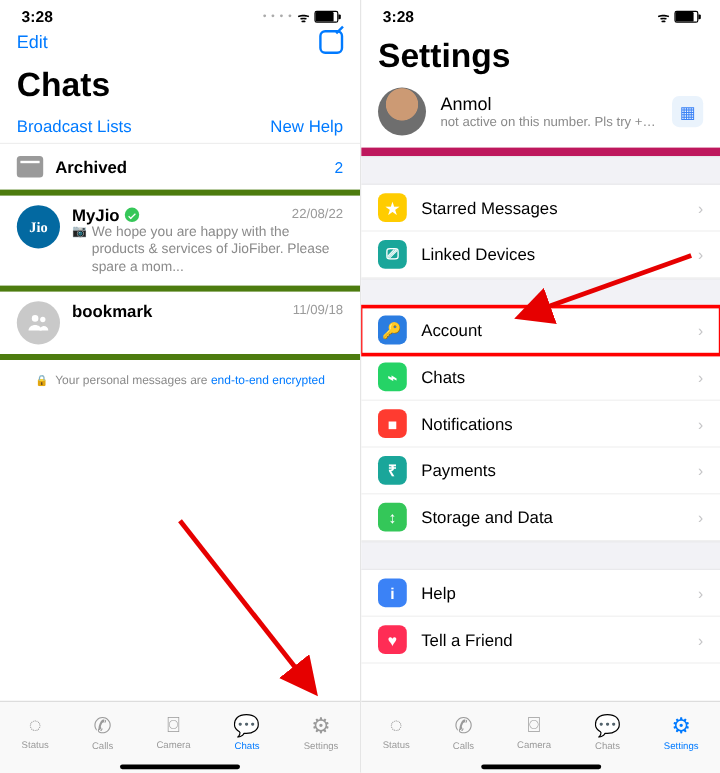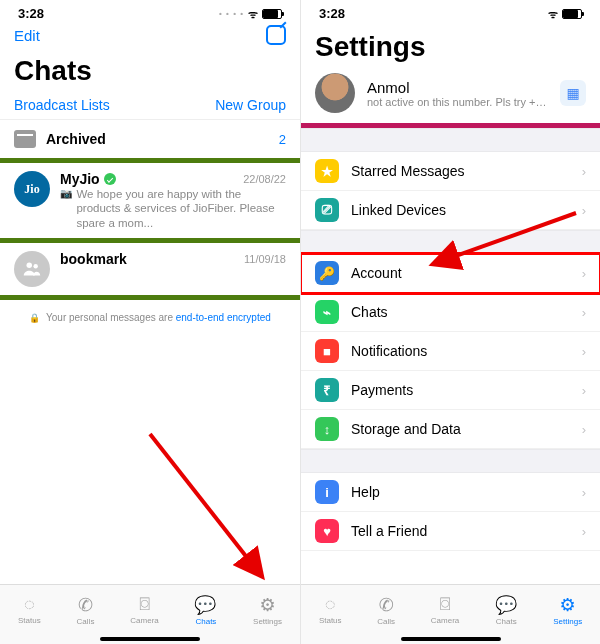--- a/index.html
+++ b/index.html
@@ -148,21 +148,21 @@
   .home-ind {
     position:absolute;
     bottom:3px;left:50%;transform:translateX(-50%);
     width:100px;height:4px;background:#000;border-radius:3px;
   }
 
   
   .profile-row {
     display:flex;align-items:center;gap:12px;
     padding: 4px 14px 10px 14px;
-    border-bottom: 5px solid #be185d;
+    border-bottom: 7px solid #be185d;
   }
   .profile-avatar {
     width:40px;height:40px;border-radius:50%;
     background: radial-gradient(circle at 50% 35%, #cc9a74 0 40%, #6e6e6e 42% 100%);
     flex-shrink:0;
   }
   .profile-info { flex:1; min-width:0; }
   .profile-name { font-size:15px;font-weight:400;color:#000; }
   .profile-status { font-size:11px;color:#8a8a8a;white-space:nowrap;overflow:hidden;text-overflow:ellipsis;}
   .qr {
@@ -223,21 +223,21 @@
 
     <div class="nav-row">
       <span>Edit</span>
       <span class="compose"></span>
     </div>
 
     <h1 class="title">Chats</h1>
 
     <div class="subnav">
       <span>Broadcast Lists</span>
-      <span>New Group</span>
+      <span>New Help</span>
     </div>
 
     <div class="row archived">
       <span class="archive-icon"></span>
       <span class="label">Archived</span>
       <span class="badge">2</span>
     </div>
 
     <div class="row">
       <div class="avatar jio">Jio</div>

